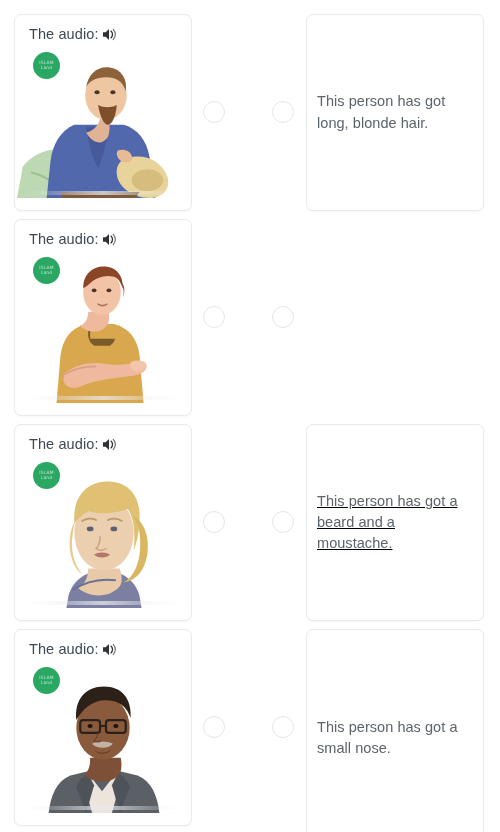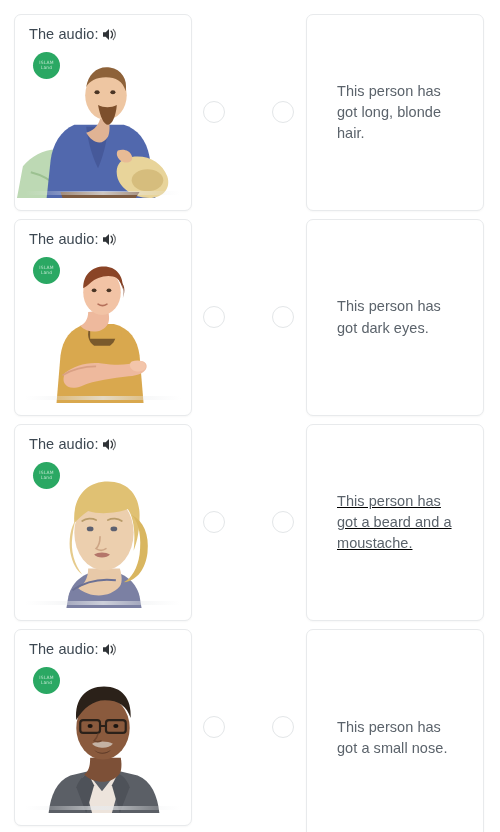--- a/index.html
+++ b/index.html
@@ -121,21 +121,21 @@
   .text-card {
     position: absolute;
     left: 306px;
     width: 178px;
     background: #ffffff;
     border: 1px solid #e8eaec;
     border-radius: 7px;
     box-shadow: 0 1px 2px rgba(0,0,0,0.035);
     display: flex;
     align-items: center;
-    padding: 0 30px;
+    padding: 0 10px;
   }
 
   .text-card p {
     font-size: 14.5px;
     line-height: 1.45;
     color: #5b636b;
     letter-spacing: .05px;
   }
 </style>
 </head>
@@ -226,23 +226,20 @@
             <path d="M48 124c10-6 22-9 34-9" stroke="#d9a084" stroke-width="1.6" fill="none"></path>
           </svg>
         </div>
         <div class="card-fade"></div>
       </div>
     </div>
 
     <div class="radio left-dot" style="top:87px;"></div>
     <div class="radio right-dot" style="top:87px;"></div>
 
-    <div class="text-card" style="top:0;height:197px;">
-      <p>This person has got dark eyes.</p>
-    </div>
   </div>
 
   <div class="row" style="top:424px;height:200px;">
 
     <div class="audio-card" style="top:0;height:197px;">
       <div class="audio-head">
         <span class="audio-label">The audio:</span>
         <span class="speaker-icon">
           <svg viewBox="0 0 17 15">
               <path d="M1 5.2h2.7L7 2.1v10.8L3.7 9.8H1z" fill="#2f3337"></path>

